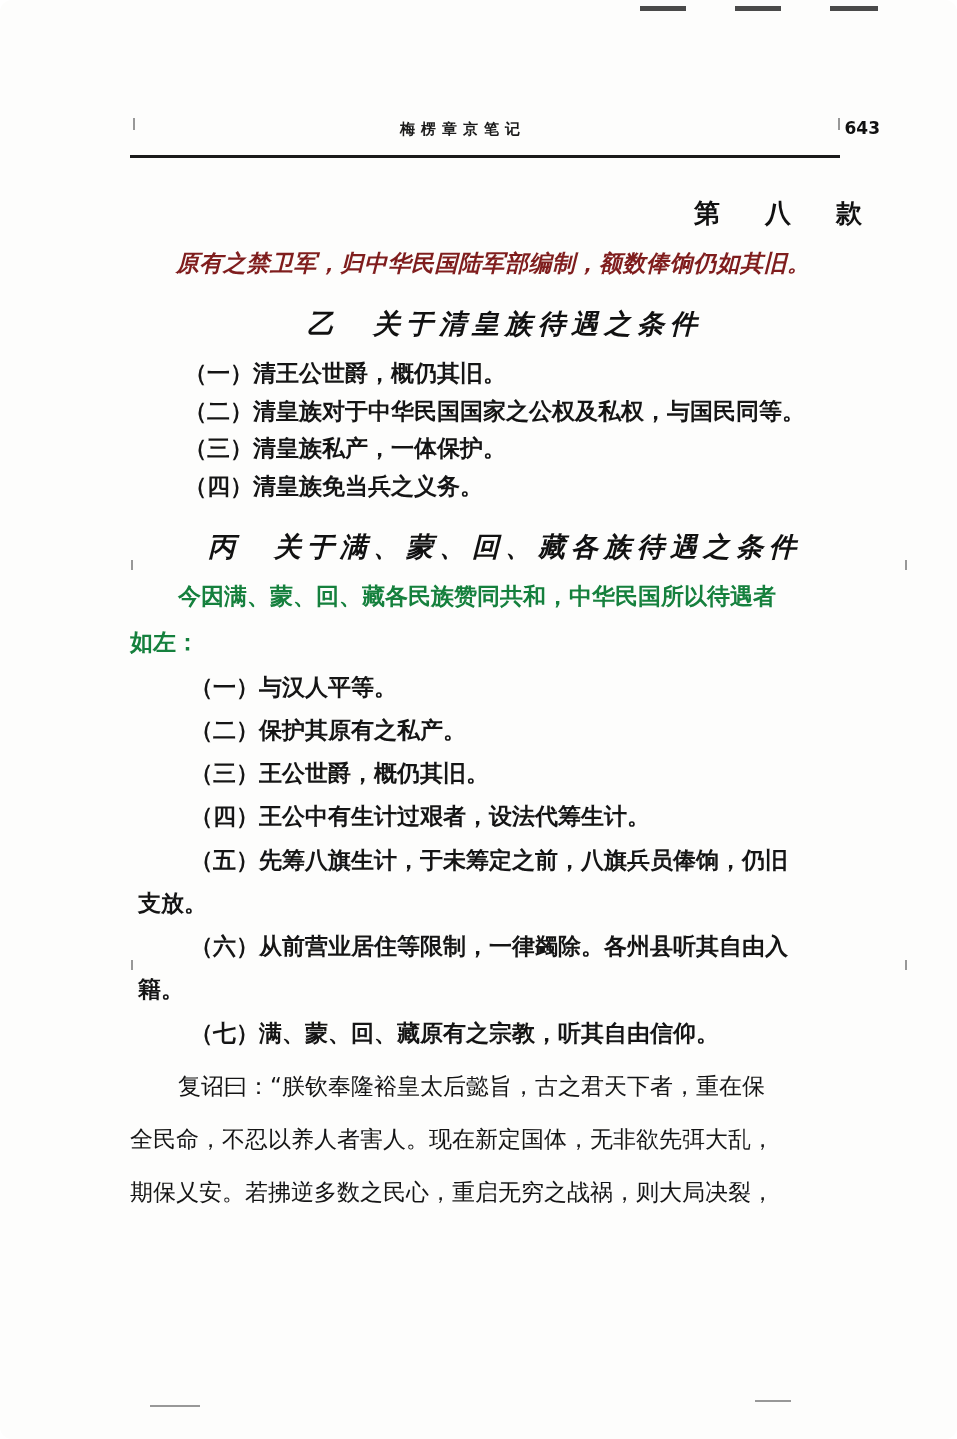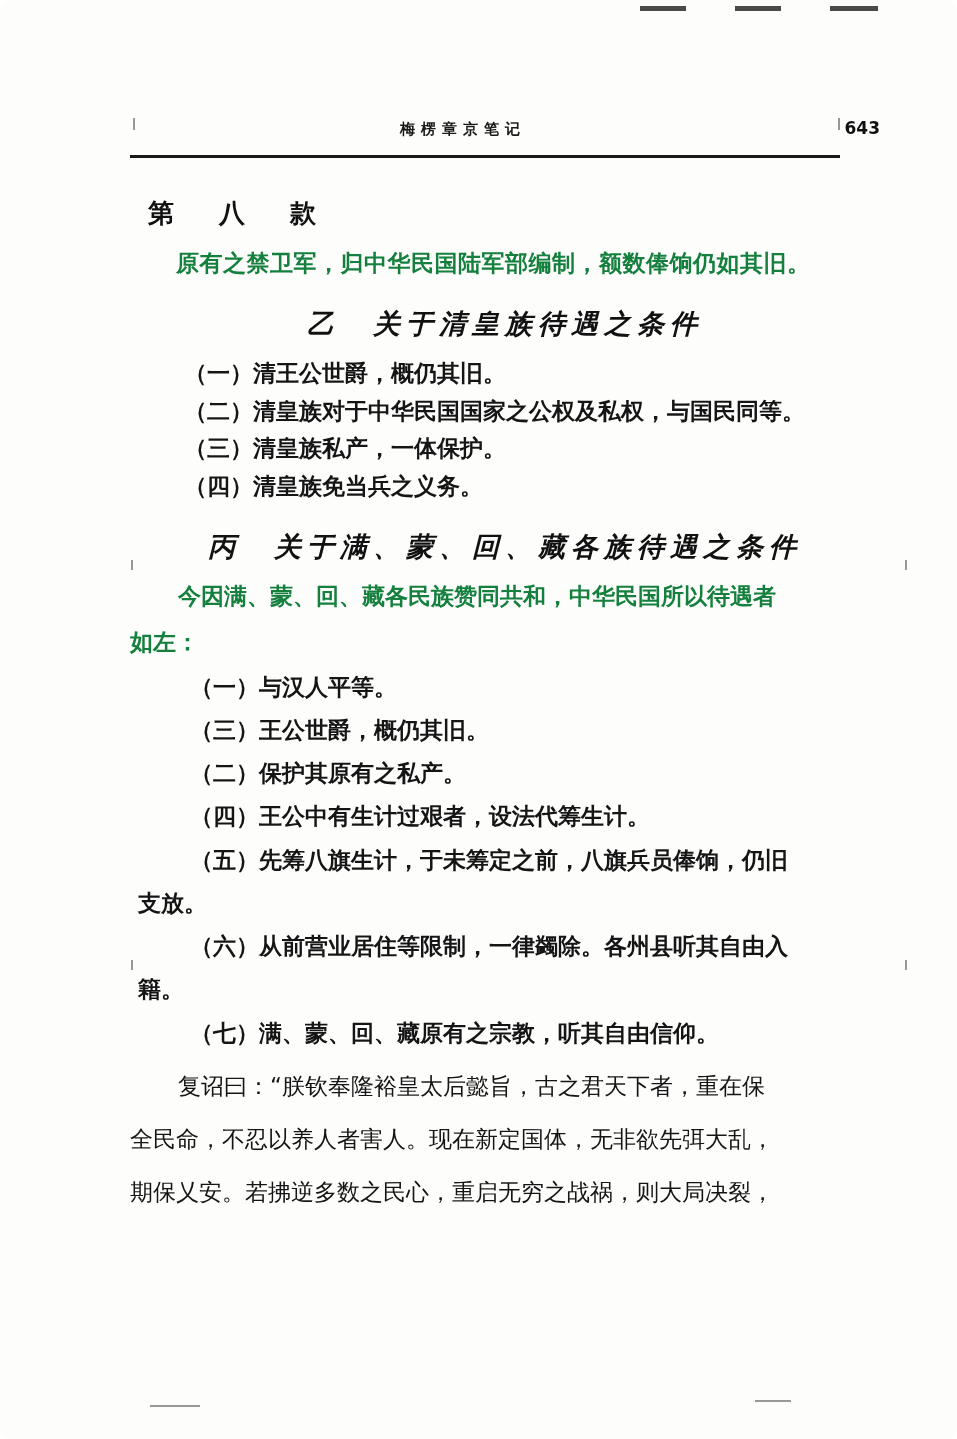--- a/index.html
+++ b/index.html
@@ -88,37 +88,38 @@
 
   .content {
     position: absolute;
     left: 130px;
     top: 178px;
     width: 750px;
   }
 
   h1.section-title {
     margin: 18px 0 16px 0;
-    text-align: left;
+    text-align: right;
     font-size: 26px;
     font-weight: 700;
     letter-spacing: 18px;
     text-indent: 18px;
     color: #111;
     font-family: "DejaVu Sans", "Liberation Sans", sans-serif;
   }
 
   p.body-line {
     margin: 0 0 10px 0;
     font-size: 23px;
     line-height: 1.45;
     letter-spacing: 0.5px;
-    color: #15803d;
+    color: #7f1d1d;
     font-weight: 600;
     font-family: "DejaVu Sans", "Liberation Sans", sans-serif;
+    font-style: italic;
   }
   p.indent1 { text-indent: 46px; }
 
   h2.sub-title {
     margin: 26px 0 14px 0;
     text-align: center;
     font-size: 27px;
     font-weight: 700;
     letter-spacing: 6px;
     color: #111;
@@ -205,22 +206,22 @@
       <li>（四）清皇族免当兵之义务。</li>
     </ul>
 
     <h2 class="sub-title">丙　关于满、蒙、回、藏各族待遇之条件</h2>
 
     <p class="para first">今因满、蒙、回、藏各民族赞同共和，中华民国所以待遇者</p>
     <p class="para">如左：</p>
 
     <ul class="clause-list wide">
       <li>（一）与汉人平等。</li>
+      <li>（二）保护其原有之私产。</li>
       <li>（三）王公世爵，概仍其旧。</li>
-      <li>（二）保护其原有之私产。</li>
       <li>（四）王公中有生计过艰者，设法代筹生计。</li>
       <li>（五）先筹八旗生计，于未筹定之前，八旗兵员俸饷，仍旧</li>
       <li style="padding-left:0">支放。</li>
       <li>（六）从前营业居住等限制，一律蠲除。各州县听其自由入</li>
       <li style="padding-left:0">籍。</li>
       <li>（七）满、蒙、回、藏原有之宗教，听其自由信仰。</li>
     </ul>
 
     <p class="closing first">复诏曰：“朕钦奉隆裕皇太后懿旨，古之君天下者，重在保</p>
     <p class="closing">全民命，不忍以养人者害人。现在新定国体，无非欲先弭大乱，</p>

